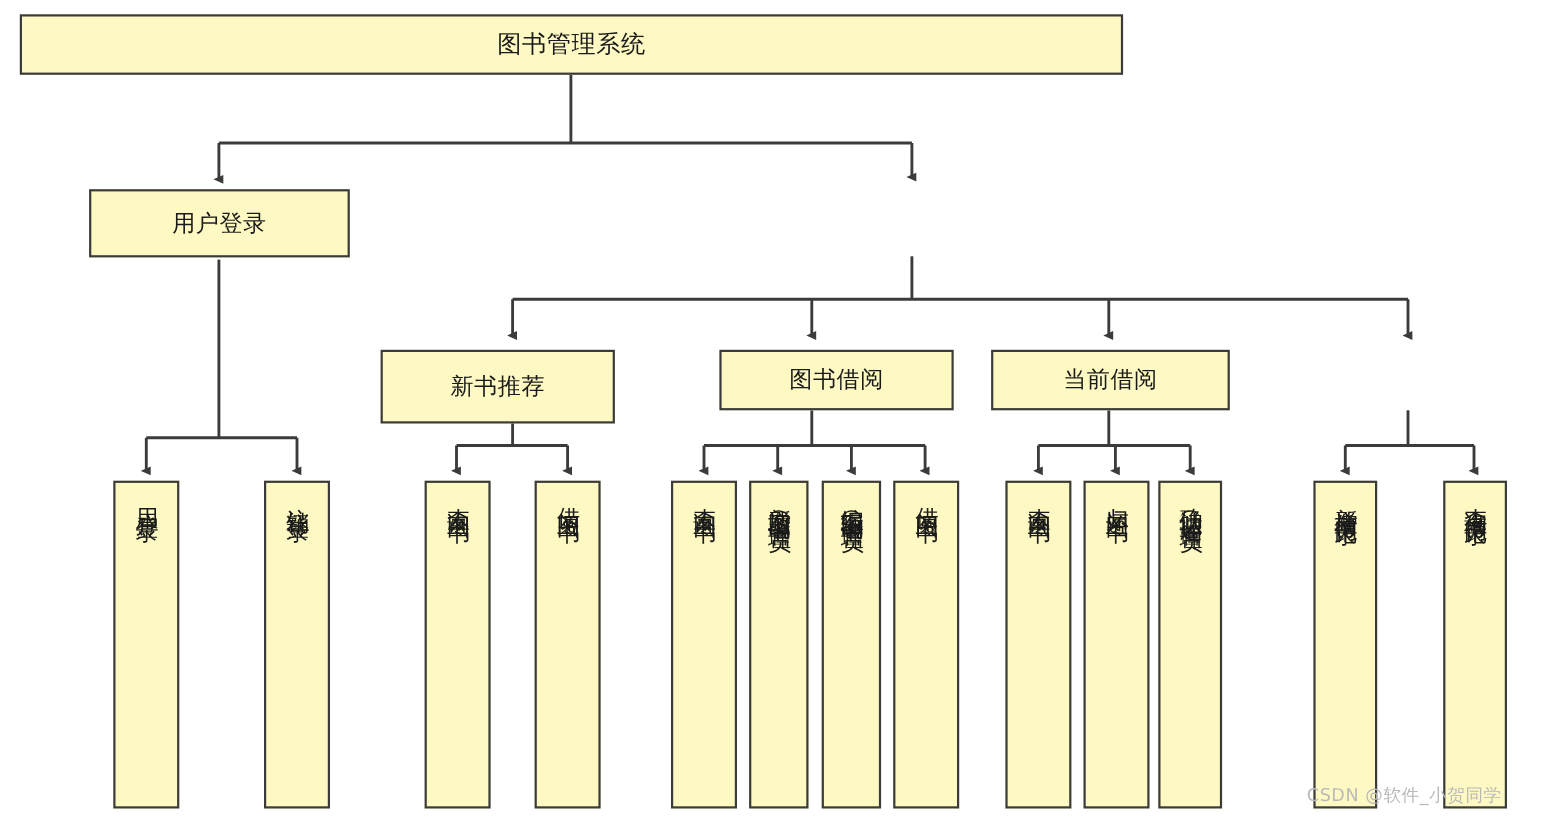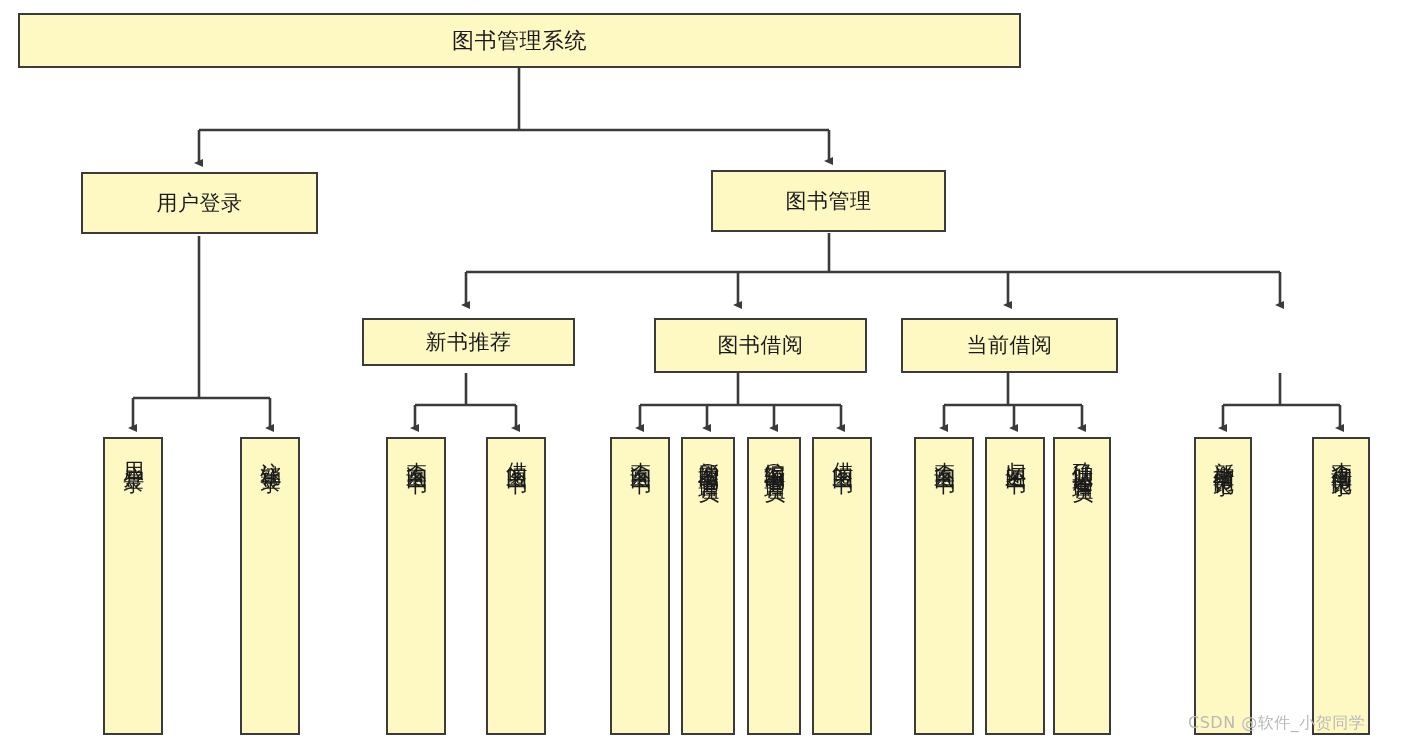--- a/index.html
+++ b/index.html
@@ -128,25 +128,22 @@
     </g>
   </svg>
 
   <div class="node horiz root" style="left:18px; top:13px; width:1003px; height:55px;">
     <span class="label">图书管理系统</span>
   </div>
 
   <div class="node horiz" style="left:81px; top:172px; width:237px; height:62px;">
     <span class="label">用户登录</span>
   </div>
-  <div class="node horiz" style="left:711px; top:170px; width:235px; height:62px;">
-    <span class="label">图书管理</span>
-  </div>
 
-  <div class="node horiz" style="left:362px; top:318px; width:213px; height:48px;">
+  <div class="node horiz" style="left:346px; top:318px; width:213px; height:67px;">
     <span class="label">新书推荐</span>
   </div>
   <div class="node horiz" style="left:633px; top:318px; width:213px; height:55px;margin-left:21px;">
     <span class="label">图书借阅</span>
   </div>
   <div class="node horiz" style="left:901px; top:318px; width:217px; height:55px;">
     <span class="label">当前借阅</span>
   </div>
 
   <div class="node vert" style="left:103px; top:437px; width:60px; height:298px;">

